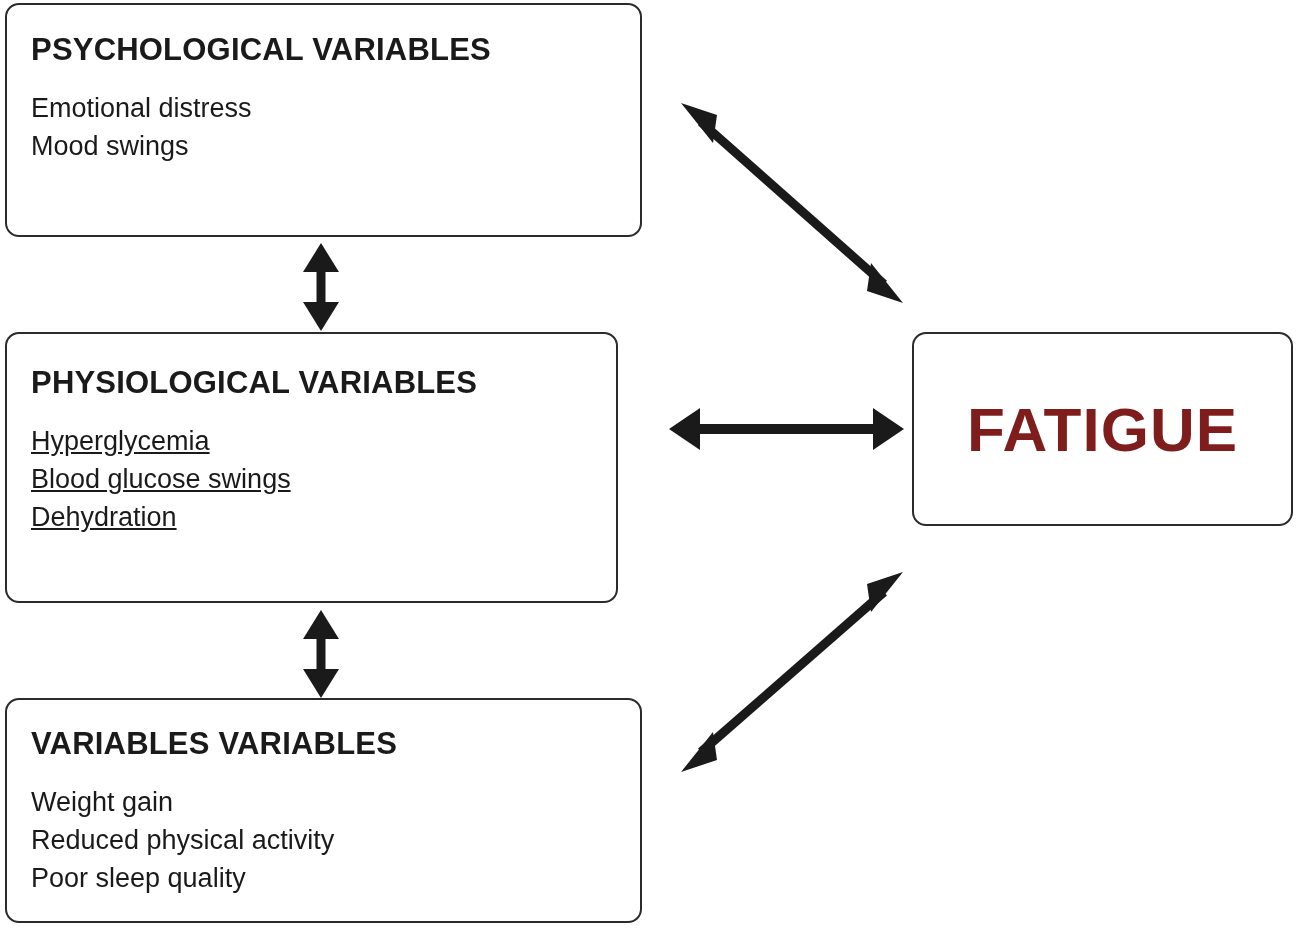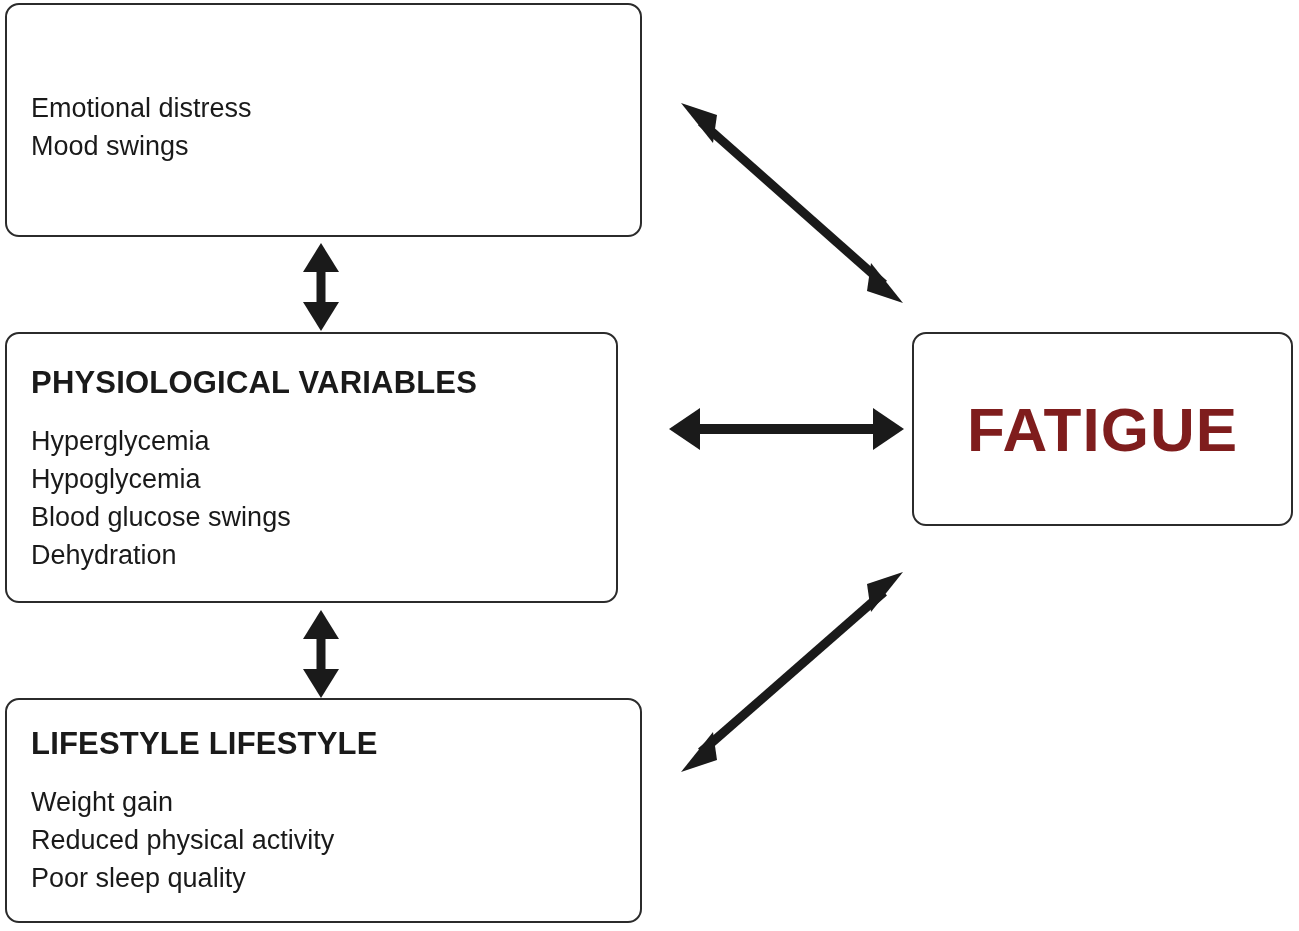--- a/index.html
+++ b/index.html
@@ -51,21 +51,21 @@
   }
 
   
   #box-psychological { left: 5px;  top: 3px;   width: 637px; height: 234px; }
   #box-psychological .node-title { top: 27px; }
   #box-psychological .node-list  { top: 84px; }
 
   
   #box-physiological { left: 5px;  top: 332px; width: 613px; height: 271px; }
   #box-physiological .node-title { top: 31px; }
-  #box-physiological .node-list  { top: 88px; }
+  #box-physiological .node-list  { top: 88px; text-decoration: underline; }
 
   
   #box-lifestyle     { left: 5px;  top: 698px; width: 637px; height: 225px; }
   #box-lifestyle .node-title { top: 26px; }
   #box-lifestyle .node-list  { top: 83px; }
 
   
   #box-fatigue {
     left: 912px; top: 332px; width: 381px; height: 194px;
     display: flex; align-items: center; justify-content: center;
@@ -85,38 +85,38 @@
     pointer-events: none;
   }
   #arrow-layer .arrow-line { pointer-events: auto; }
 </style>
 </head>
 <body>
 
 <div id="canvas">
 
   <div class="node-box" id="box-psychological">
+    <div class="node-title">PSYCHOLOGICAL VARIABLES</div>
     <ul class="node-list">
       <li>Emotional distress</li>
       <li>Mood swings</li>
     </ul>
   </div>
 
   <div class="node-box" id="box-physiological">
     <div class="node-title">PHYSIOLOGICAL VARIABLES</div>
     <ul class="node-list">
       <li>Hyperglycemia</li>
-      <li>Hypoglycemia</li>
       <li>Blood glucose swings</li>
       <li>Dehydration</li>
     </ul>
   </div>
 
   <div class="node-box" id="box-lifestyle">
-    <div class="node-title">LIFESTYLE LIFESTYLE</div>
+    <div class="node-title">VARIABLES VARIABLES</div>
     <ul class="node-list">
       <li>Weight gain</li>
       <li>Reduced physical activity</li>
       <li>Poor sleep quality</li>
     </ul>
   </div>
 
   <div class="node-box" id="box-fatigue">
     <div class="fatigue-label">FATIGUE</div>
   </div>

